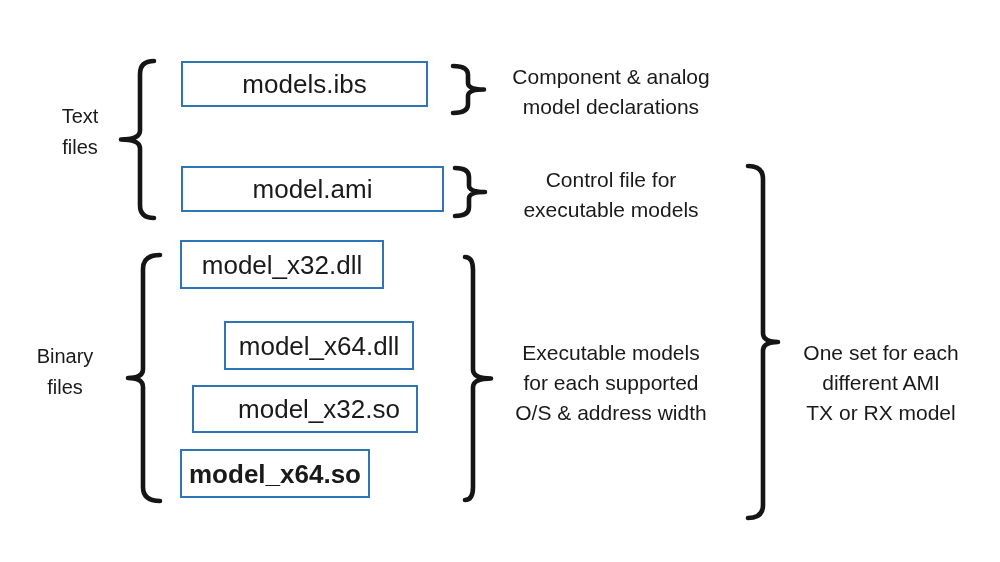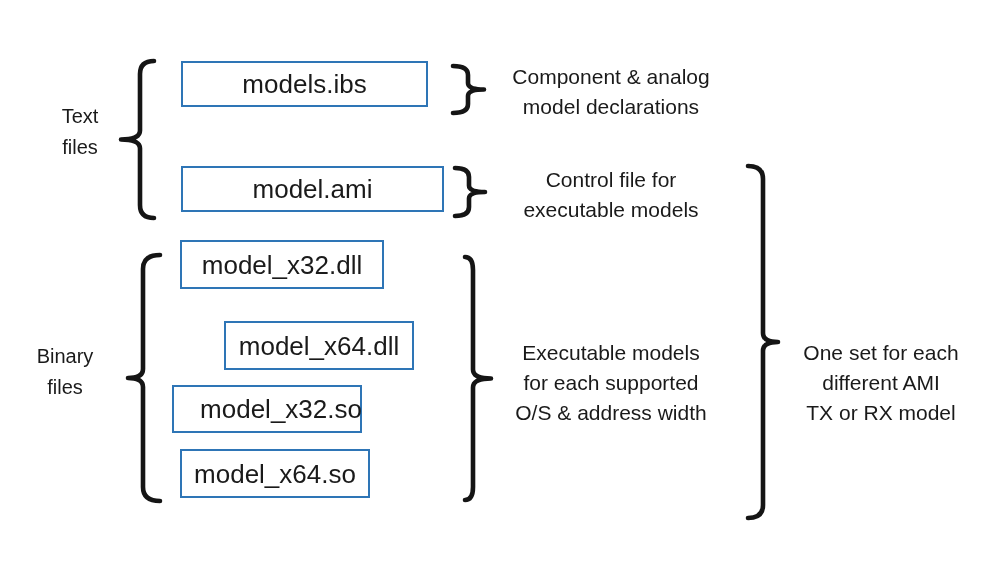--- a/index.html
+++ b/index.html
@@ -76,22 +76,22 @@
 
   <svg class="brace" style="left:126px; top:252px;" width="37" height="252" viewBox="0 0 37 252">
     <path d="M34 3 Q17 3 17 17 L17 117 Q17 126 2 126 Q17 126 17 135 L17 235 Q17 249 34 249"></path>
   </svg>
 
   <div class="file-box" style="left:181px; top:61px; width:247px; height:46px;">models.ibs</div>
   <div class="file-box" style="left:181px; top:166px; width:263px; height:46px;">model.ami</div>
 
   <div class="file-box" style="left:180px; top:240px; width:204px; height:49px;">model_x32.dll</div>
   <div class="file-box" style="left:180px; top:321px; width:190px; height:49px;margin-left:44px;">model_x64.dll</div>
-  <div class="file-box" style="left:172px; top:385px; width:190px; height:48px;padding-left:28px;">model_x32.so</div>
-  <div class="file-box" style="left:180px; top:449px; width:190px; height:49px;">model_x64.so</div>
+  <div class="file-box" style="left:192px; top:385px; width:226px; height:48px;padding-left:28px;">model_x32.so</div>
+  <div class="file-box" style="left:180px; top:449px; width:190px; height:49px;font-weight:bold;">model_x64.so</div>
 
   <svg class="brace" style="left:450px; top:63px;" width="37" height="53" viewBox="0 0 37 53">
     <path d="M3 3 Q18 3 18 12 L18 20 Q18 26.5 34 26.5 Q18 26.5 18 33 L18 41 Q18 50 3 50"></path>
   </svg>
 
   <svg class="brace" style="left:452px; top:165px;" width="36" height="54" viewBox="0 0 36 54">
     <path d="M3 3 Q17 3 17 12 L17 20.5 Q17 27 33 27 Q17 27 17 33.5 L17 42 Q17 51 3 51"></path>
   </svg>
 
   <svg class="brace" style="left:463px; top:254px;" width="30" height="249" viewBox="0 0 30 249">

